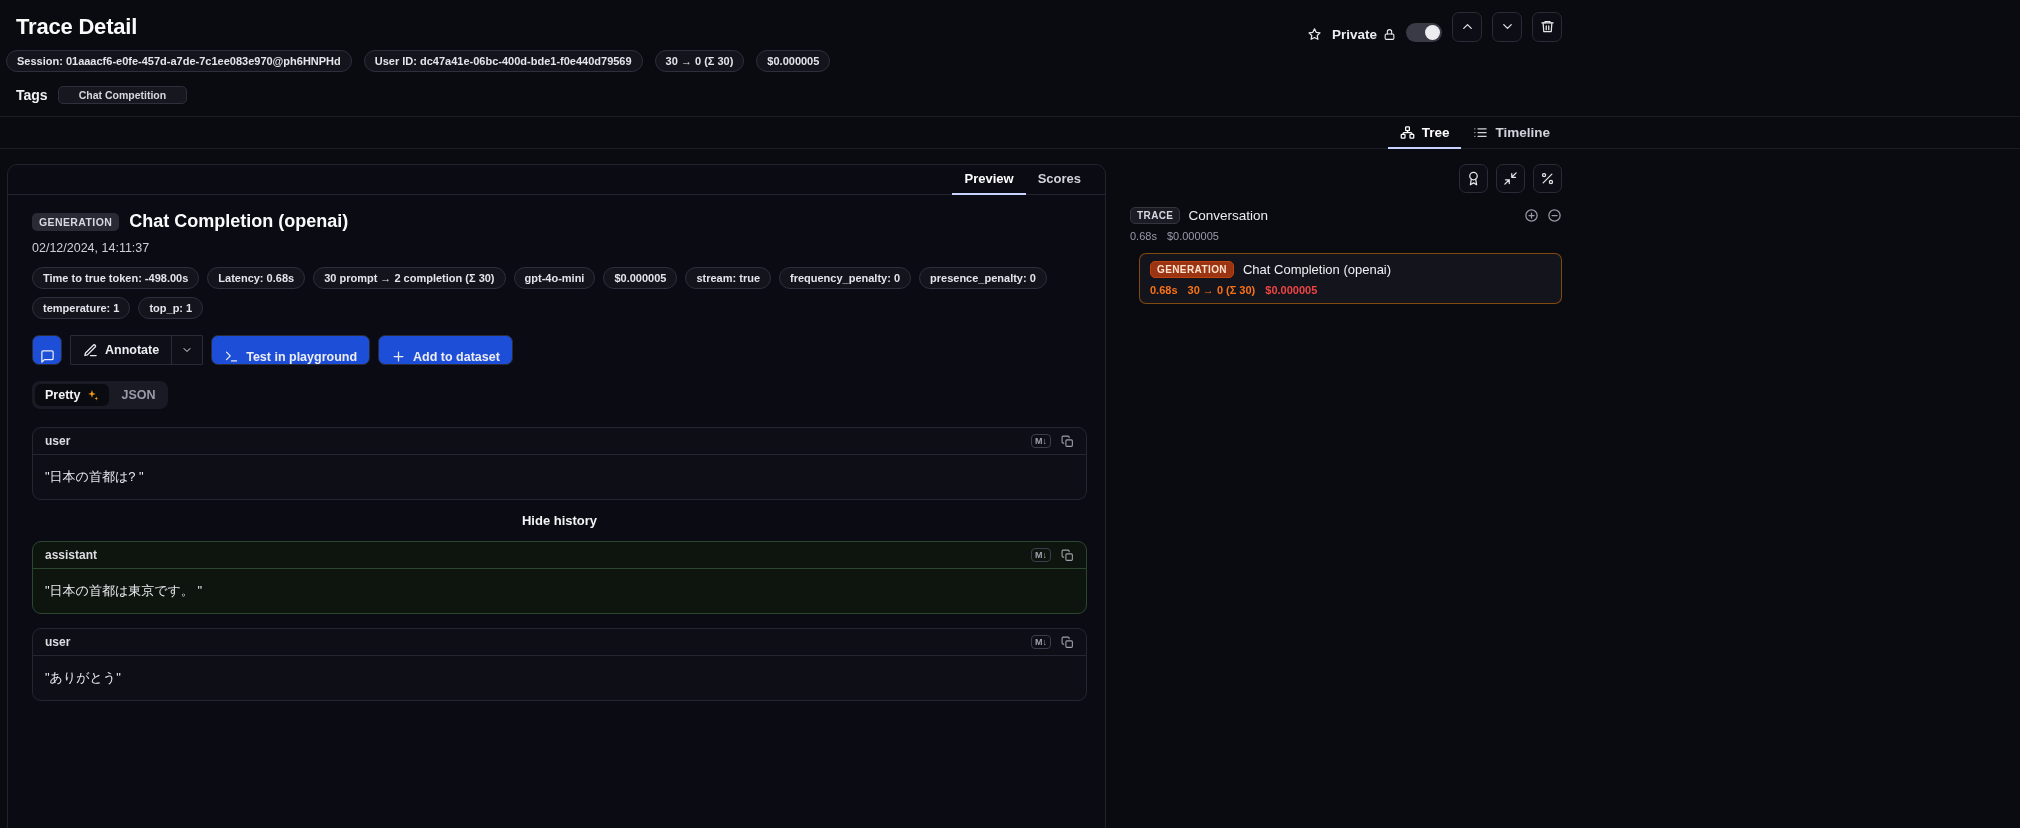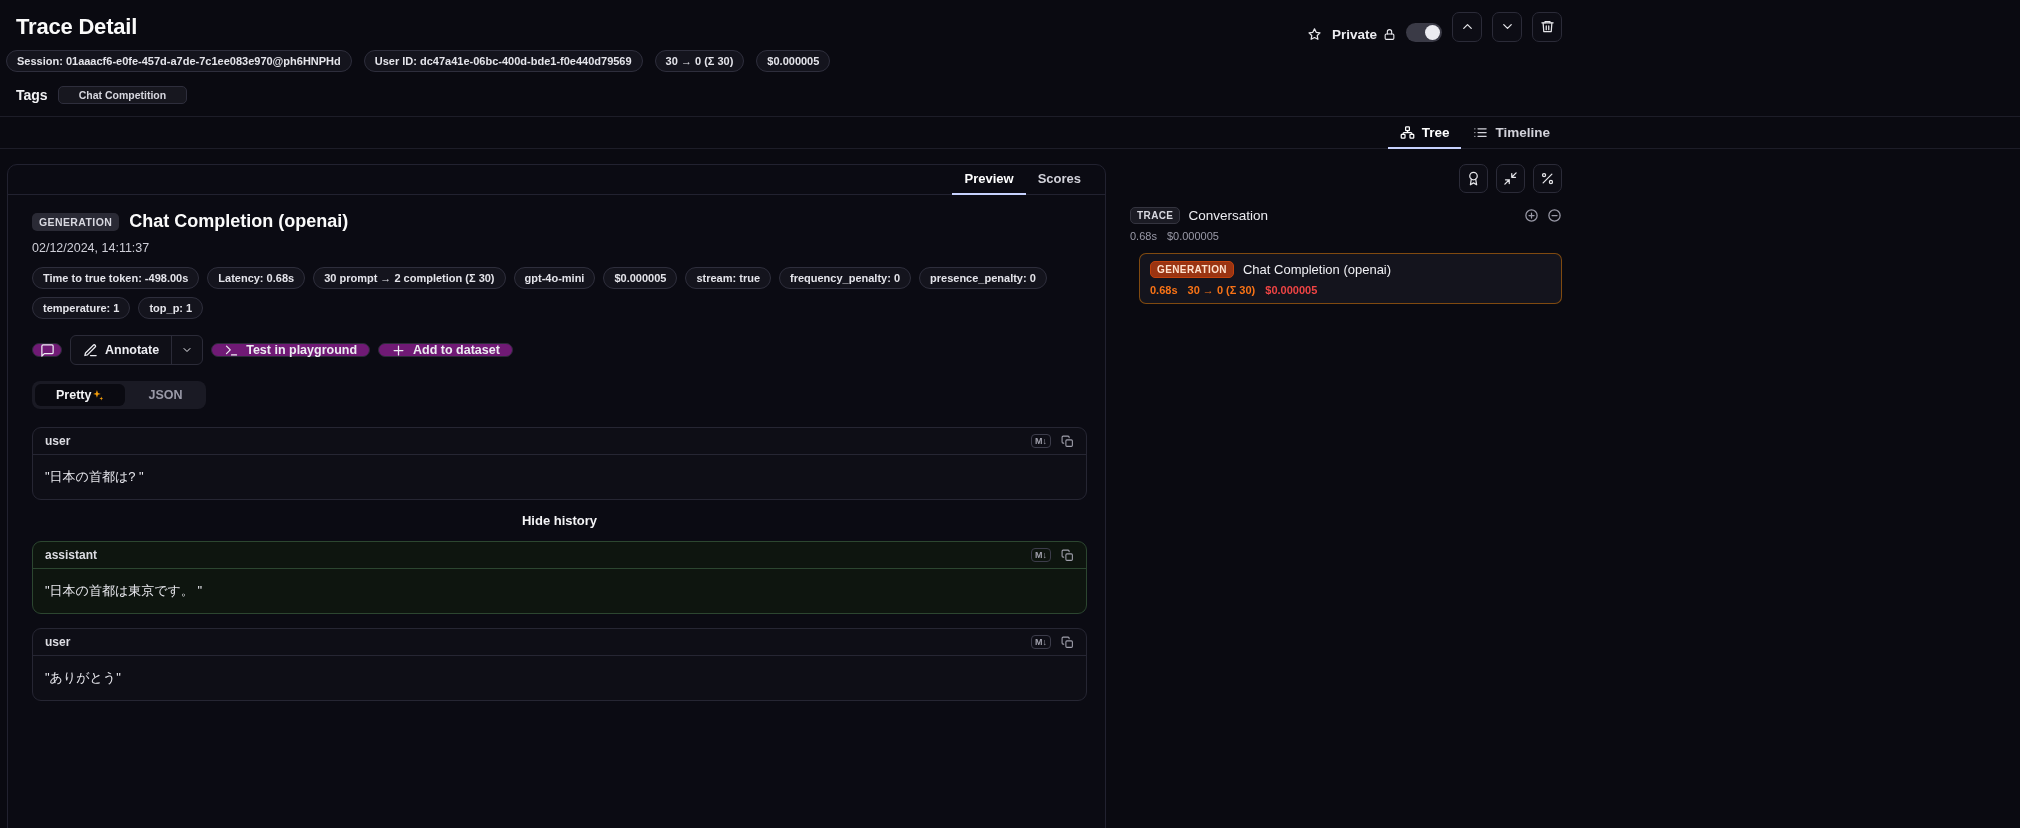--- a/index.html
+++ b/index.html
@@ -48,29 +48,29 @@
   .card-tab{font-size:13px;font-weight:600;color:#d2d2da;padding:6px 12px 7px;border-bottom:2px solid transparent;margin-bottom:-1px;cursor:pointer}
   .card-tab.active{color:#fff;border-bottom-color:var(--active-tab-underline,#c7d2fe)}
   .card-body{padding:16px 20px 16px 24px}
   .obs-title-row{display:flex;align-items:center;gap:10px}
   .type-badge{font-size:10.5px;font-weight:700;letter-spacing:.4px;color:#d8d8e0;background:#2a2a35;border-radius:5px;padding:3px 7px}
   .obs-title{font-size:18px;font-weight:700;color:#fafafa}
   .timestamp{margin-top:9px;font-size:12.5px;color:#cfcfd8}
   .metric-chips{margin-top:12px;display:flex;flex-wrap:wrap;gap:8px;max-width:1030px}
 
   .actions-row{margin-top:16px;display:flex;align-items:center;gap:8px}
-  .btn{display:inline-flex;align-items:center;gap:7px;height:14px;padding:0 12px;border:1px solid #2b2b38;
-       background:#701a75;border-radius:7px;color:#ececf1;font-size:12.5px;font-weight:600;cursor:pointer}
+  .btn{display:inline-flex;align-items:flex-end;gap:7px;height:30px;padding:0 12px;border:1px solid #2b2b38;
+       background:#1d4ed8;border-radius:7px;color:#ececf1;font-size:12.5px;font-weight:600;cursor:pointer}
   .btn.icon-only{width:30px;padding:0;justify-content:center}
-  .split{display:inline-flex;height:30px;border:1px solid #2b2b38;border-radius:6px;overflow:hidden;background:#0f0f17}
+  .split{display:inline-flex;height:30px;border:1px solid #2b2b38;border-radius:1px;overflow:hidden;background:#0f0f17}
   .split .seg{display:flex;align-items:center;gap:7px;padding:0 12px;font-size:12.5px;font-weight:600;color:#ececf1;cursor:pointer}
   .split .seg + .seg{border-left:1px solid #2b2b38;padding:0 9px}
 
   .format-toggle{margin-top:16px;display:inline-flex;background:#1a1a24;border-radius:8px;padding:3px;gap:2px}
-  .fmt{display:flex;align-items:flex-end;padding:4px 21px;font-size:12.5px;font-weight:600;border-radius:6px;color:#9a9aa8;cursor:pointer}
+  .fmt{display:flex;align-items:flex-end;gap:6px;padding:4px 10px;font-size:12.5px;font-weight:600;border-radius:6px;color:#9a9aa8;cursor:pointer}
   .fmt.active{background:#0a0a11;color:#f4f4f6}
 
   
   .messages{margin-top:18px;width:1055px}
   .msg{border:1px solid #262633;background:#0e0e16;border-radius:9px}
   .msg-head{display:flex;align-items:center;justify-content:space-between;padding:6px 12px;border-bottom:1px solid #262633}
   .msg-role{font-size:12px;font-weight:600;color:#dcdce2}
   .msg-tools{display:flex;align-items:center;gap:10px;color:#8f8f9c}
   .md-chip{font-size:9px;font-weight:700;border:1px solid #3c3c4a;border-radius:4px;padding:1px 3px;color:#a0a0ac;cursor:pointer;background:none}
   .tool-btn{background:none;border:none;color:#a0a0ac;display:flex;cursor:pointer}

